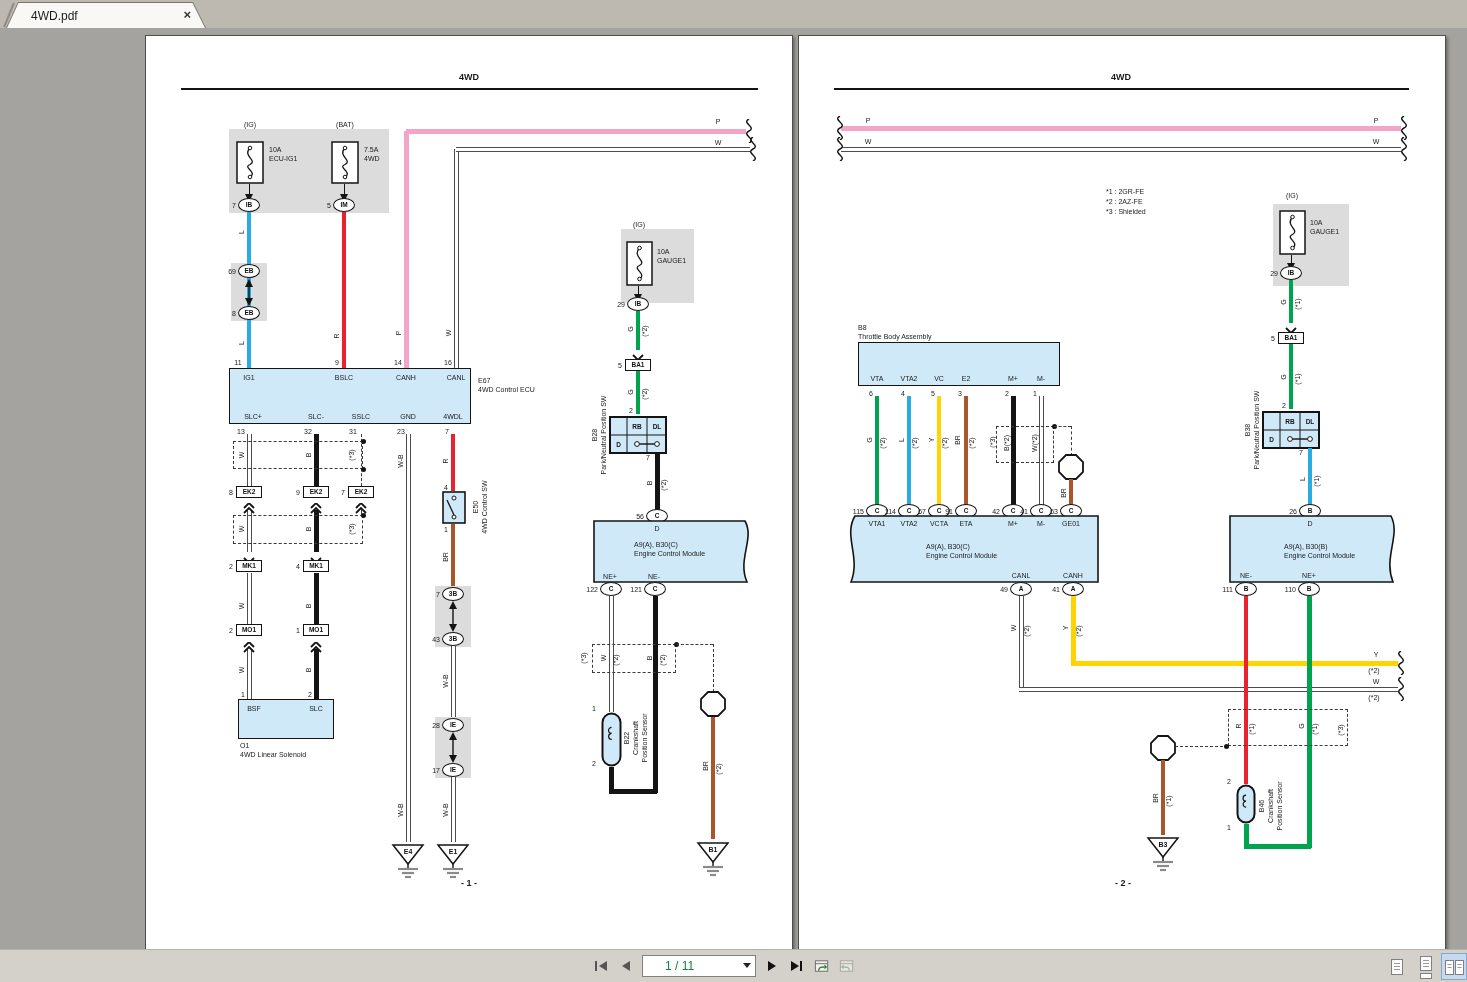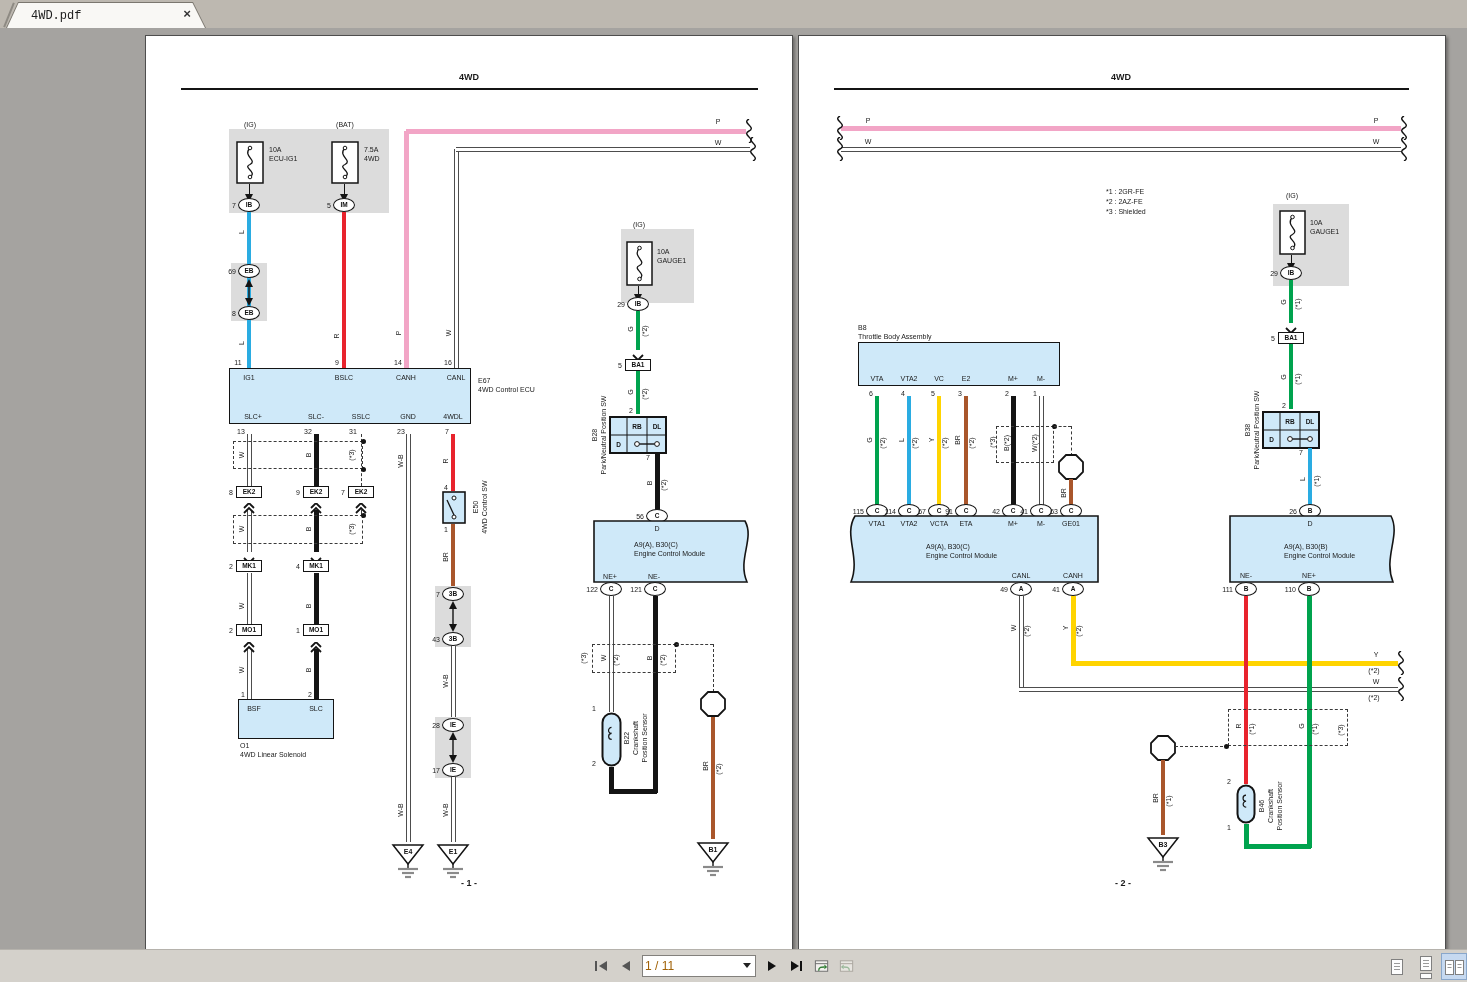--- a/index.html
+++ b/index.html
@@ -2,38 +2,38 @@
 <html><head>
 <meta charset="utf-8">
 <style>
   html,body{margin:0;padding:0;}
   body{width:1467px;height:982px;position:relative;overflow:hidden;background:#a5a3a0;
        font-family:"Liberation Sans",sans-serif;}
   
   .tabbar{position:absolute;left:0;top:0;width:100%;height:28px;background:#bdb8b0;border-bottom:1px solid #8e8a83;}
   .ghost-tab{position:absolute;left:8px;top:2px;width:2px;height:26px;background:#8e8a83;transform:rotate(22deg);}
   .tab{position:absolute;left:6px;top:2px;width:200px;height:26px;background:#7b776f;
-       clip-path:polygon(12px 0,187px 0,200px 26px,0 26px);font-family:Liberation Mono, monospace;}
+       clip-path:polygon(12px 0,187px 0,200px 26px,0 26px);}
   .tab-inner{position:absolute;left:1px;top:1px;right:1px;bottom:0;background:#f9f8f5;
        clip-path:polygon(11.5px 0,185.5px 0,198px 25px,0 25px);}
   .tab-title{position:absolute;left:24px;top:6px;font-size:12px;color:#1c1c1c;}
   .tab-close{position:absolute;right:14px;top:4px;font-size:13px;font-weight:700;color:#333;}
   .start-btn{position:absolute;left:2px;top:29px;width:40px;height:19px;background:#b3afa7;
        border:1px solid;border-color:#dcd9d2 #57534d #57534d #dcd9d2;color:#dedbd4;
        font-size:11px;font-family:"Liberation Sans",sans-serif;padding:0;text-align:left;padding-left:4px;}
   .canvas{position:absolute;left:0;top:28px;width:100%;height:922px;background:#a5a3a0;}
   .page{position:absolute;width:646px;height:913px;background:#fff;border:1px solid #4e4e4e;
         box-shadow:2px 2px 3px rgba(0,0,0,.35);}
   #page1{left:145px;top:35px;}
   #page2{left:798px;top:35px;}
   .statusbar{position:absolute;left:0;bottom:0;width:100%;height:32px;background:#d4d1cb;border-top:1px solid #b5b2ac;}
   .nav{position:absolute;left:592px;top:5px;display:flex;align-items:center;gap:7px;}
   .navbtn{background:transparent;border:none;padding:0;width:18px;height:18px;display:flex;align-items:center;justify-content:center;}
   .pagefield{position:relative;width:112px;height:20px;background:#fff;border:1px solid #82807c;display:flex;align-items:center;}
-  .pagefield span.val{font-size:12px;color:#a16207;padding-left:2px;}
+  .pagefield span.val{font-size:12px;color:#15803d;padding-left:22px;}
   .pagefield .dd{position:absolute;right:4px;top:7px;width:0;height:0;border-left:4px solid transparent;border-right:4px solid transparent;border-top:5px solid #222;}
   .viewbtns{position:absolute;right:0;top:3px;display:flex;gap:3px;}
   .viewbtns button{background:transparent;border:1px solid transparent;padding:1px;width:26px;height:27px;}
   .viewbtns button.sel{background:#c6d9f0;border:1px solid #89a7cb;}
   
   .pg *{box-sizing:border-box;}
   .lb{position:absolute;font-size:7px;font-weight:500;color:#1a1a1a;white-space:nowrap;line-height:1;}
   .ww{position:absolute;background:#fff;border-left:1px solid #4d4d4d;border-right:1px solid #4d4d4d;}
   .wwh{position:absolute;background:#fff;border-top:1px solid #4d4d4d;border-bottom:1px solid #4d4d4d;}
   .garea{position:absolute;background:#dcdcdc;}

